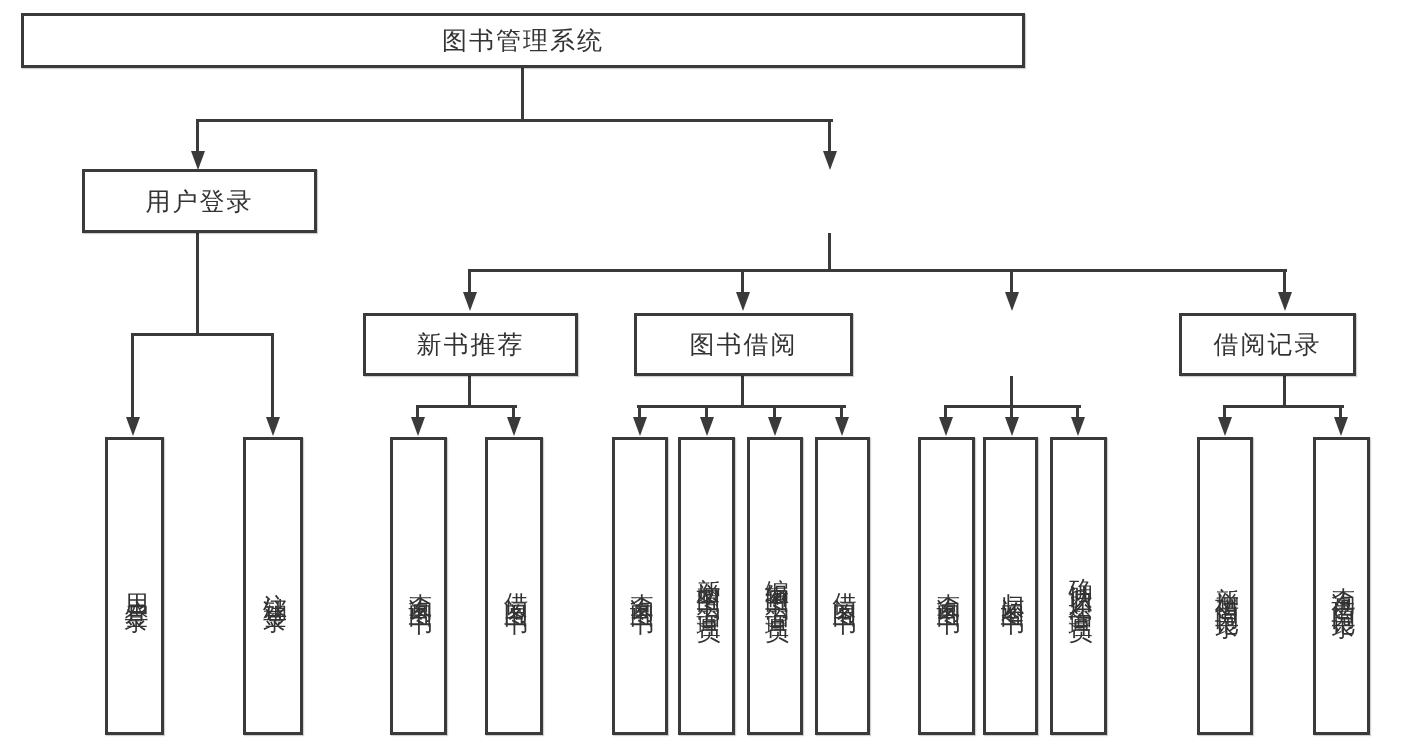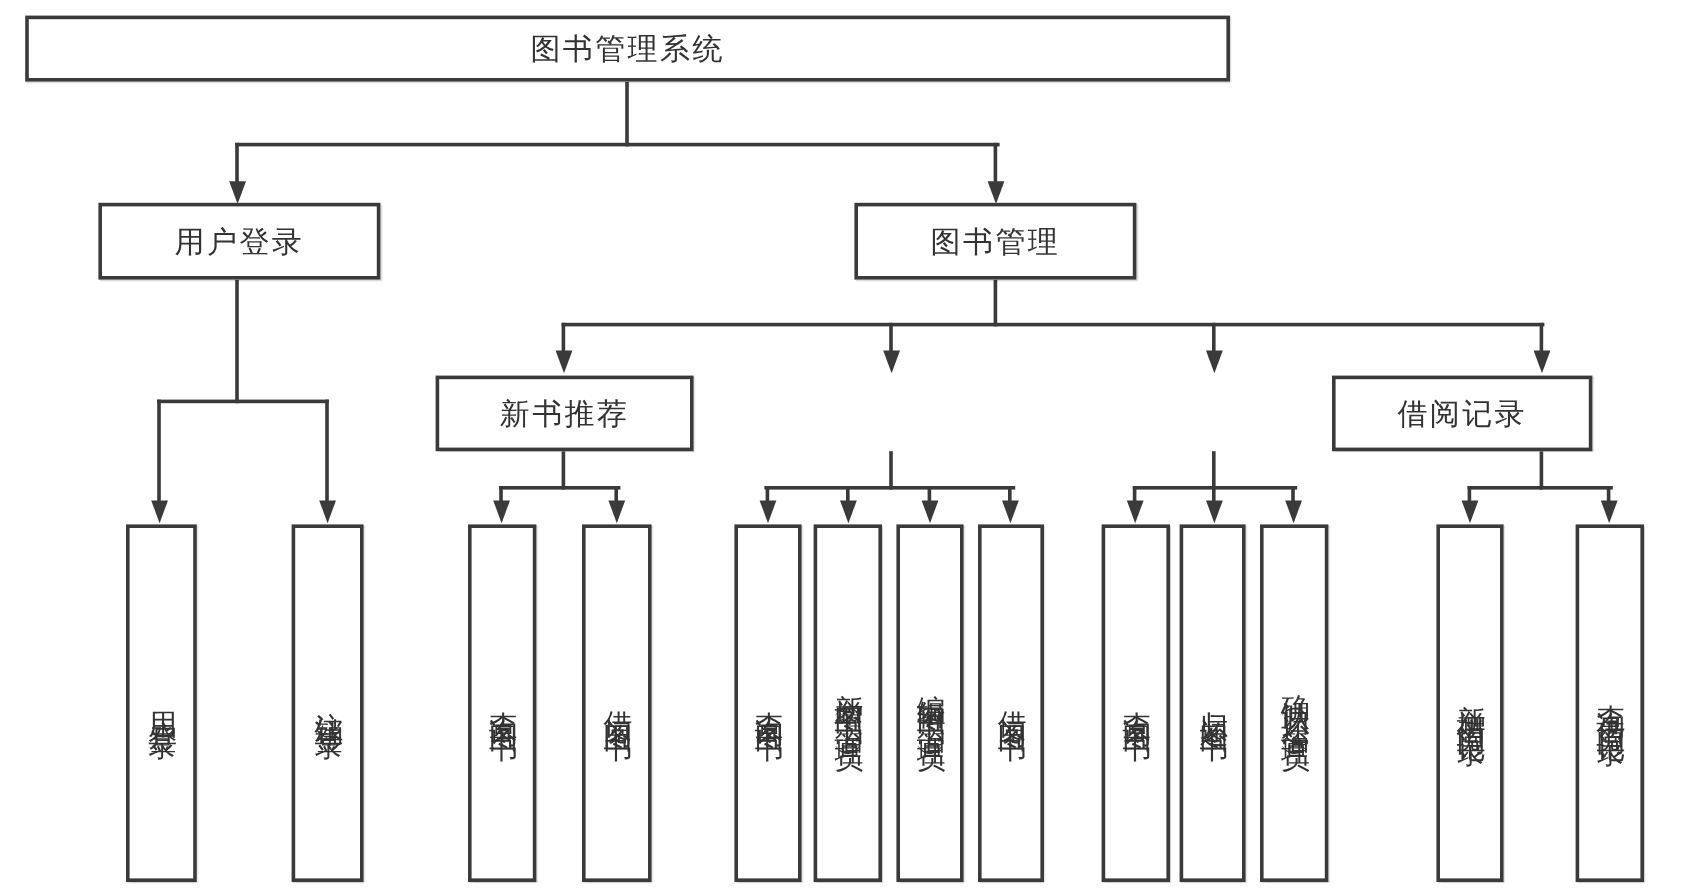--- a/index.html
+++ b/index.html
@@ -1,18 +1,18 @@
 <!DOCTYPE html>
 <html><head>
 <meta charset="utf-8">
 <style>
   html,body{margin:0;padding:0;background:#ffffff;}
   .canvas{
     position:relative;width:1405px;height:747px;background:#ffffff;overflow:hidden;
-    font-family:Liberation Serif, serif;color:#333333;
+    font-family:Liberation Mono, monospace;color:#333333;
   }
   .box{
     position:absolute;box-sizing:border-box;border:3px solid #3a3a3a;background:#ffffff;
     display:flex;align-items:center;justify-content:center;
     box-shadow:1px 1px 1px rgba(0,0,0,0.18);
   }
   .lbl{font-size:25px;letter-spacing:2px;color:#333333;white-space:nowrap;}
   .vlbl{
     writing-mode:vertical-rl;font-size:24px;letter-spacing:6px;color:#333333;
     line-height:1;white-space:nowrap;
@@ -93,28 +93,28 @@
   <div class="ln" style="left:1339px;top:405px;width:3px;height:14px"></div>
   <div class="arw" style="left:1334px;top:417px"></div>
 
   <div class="box" style="left:21px;top:13px;width:1004px;height:55px">
     <span class="lbl">图书管理系统</span>
   </div>
 
   <div class="box" style="left:82px;top:169px;width:235px;height:64px">
     <span class="lbl">用户登录</span>
   </div>
-  <div class="box" style="left:712px;top:169px;width:235px;height:64px">
-    <span class="lbl">图书管理</span>
-  </div>
 
   <div class="box" style="left:363px;top:313px;width:215px;height:63px">
     <span class="lbl">新书推荐</span>
   </div>
-  <div class="box" style="left:1110px;top:313px;width:217px;height:63px">
+  <div class="box" style="left:634px;top:313px;width:219px;height:63px">
+    <span class="lbl">图书借阅</span>
+  </div>
+  <div class="box" style="left:1179px;top:313px;width:177px;height:63px">
     <span class="lbl">借阅记录</span>
   </div>
 
   <div class="box" style="left:105px;top:437px;width:59px;height:298px">
     <span class="vlbl">用户登录</span>
   </div>
   <div class="box" style="left:243px;top:437px;width:60px;height:298px">
     <span class="vlbl">注销登录</span>
   </div>
 

